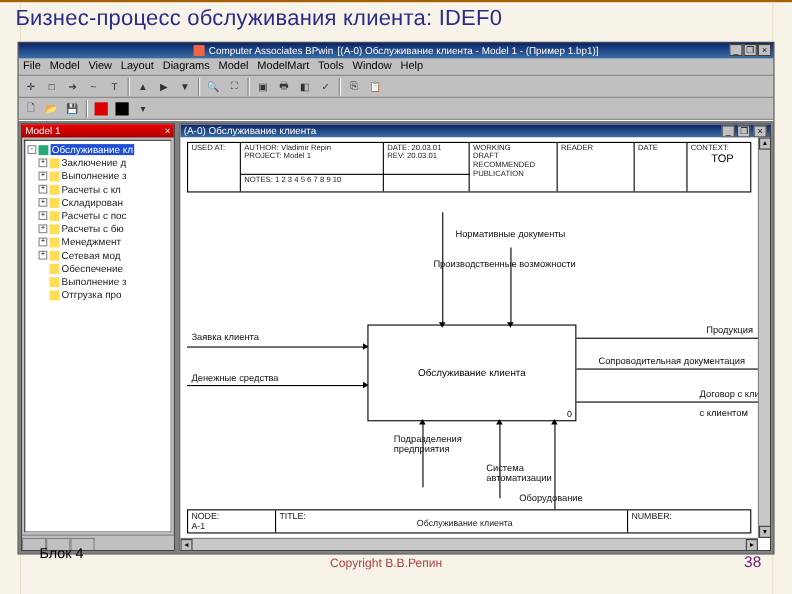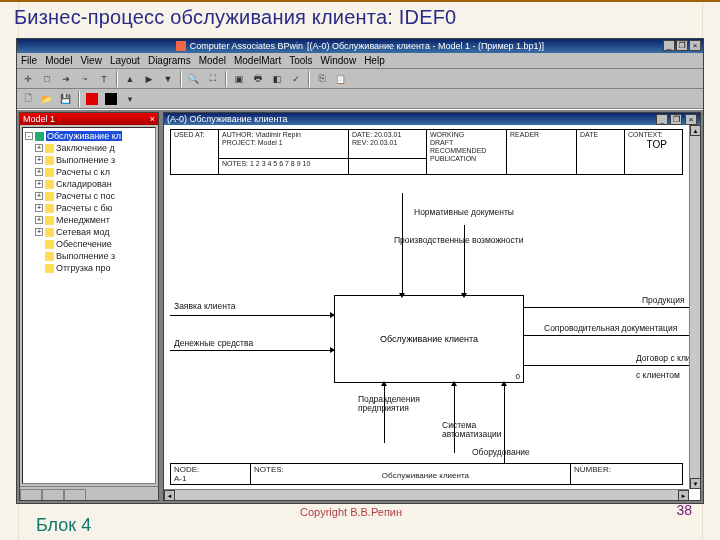--- a/index.html
+++ b/index.html
@@ -116,21 +116,21 @@
   .ftr-block {
     position:absolute; left:6px; right:6px; bottom:4px; height:22px;
     border:1px solid #000; font-size:8px; color:#222; background:#fff;
   }
   .ftr-block .cell{position:absolute;top:0;bottom:0;border-right:1px solid #000;padding:1px 3px;}
 
   .statusbar {
     height:14px;background:#c0c0c0;border-top:1px solid #fff;font-size:9px;
     padding:1px 4px;color:#222;
   }
-  .slide-blok { position:absolute; left:36px; bottom:4px; font-size:18px; color:#0f766e;}
+  .slide-blok { position:absolute; left:36px; bottom:30px; font-size:13px; color:#000000;}
   .slide-copy { position:absolute; left:300px; bottom:22px; font-size:11px; color:#b04048;}
   .slide-num  { position:absolute; right:28px; bottom:22px; font-size:14px; color:#701a75;}
 </style>
 </head>
 <body>
 
 <div class="slide-area">
   <div class="vgrid" style="left:18px"></div>
   <div class="vgrid" style="left:702px"></div>
 
@@ -353,21 +353,21 @@
           <div class="line-v" style="left:340px; top:258px; height:80px"></div>
           <div class="ah-u" style="left:337px; top:256px"></div>
           <div class="arrow-lbl" style="left:308px; top:322px">Оборудование</div>
 
           <div class="ftr-block">
             <div class="cell" style="left:0;width:80px">
               <span>NODE:</span><br>
               <span>A-1</span>
             </div>
             <div class="cell" style="left:80px;width:320px;text-align:center">
-              <span style="float:left">NOTES:</span>
+              <span style="float:left">TITLE:</span>
               <span style="display:inline-block;margin-top:6px">Обслуживание клиента</span>
             </div>
             <div class="cell" style="left:400px;right:0;border-right:none">NUMBER:</div>
           </div>
         </div>
 
         <div class="scroll-v">
           <div class="scroll-btn" style="top:0">▴</div>
           <div class="scroll-btn" style="bottom:0">▾</div>
         </div>

